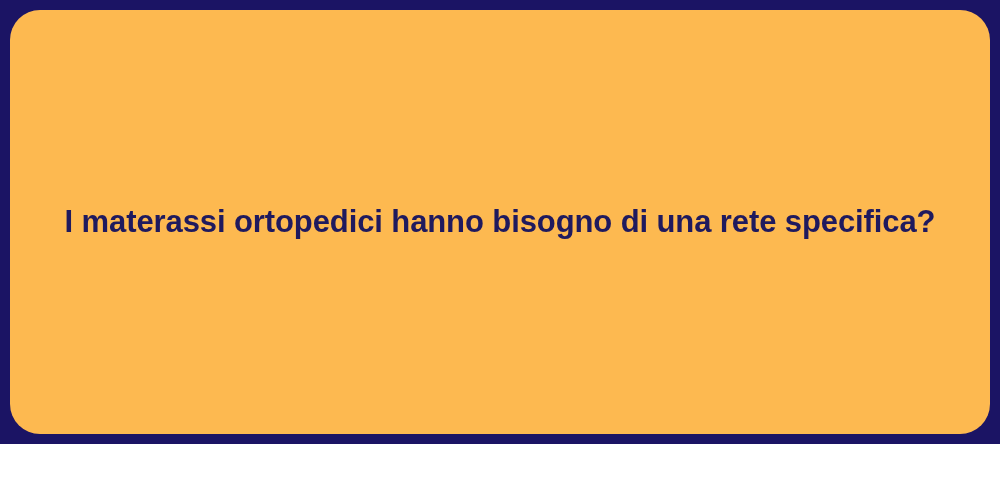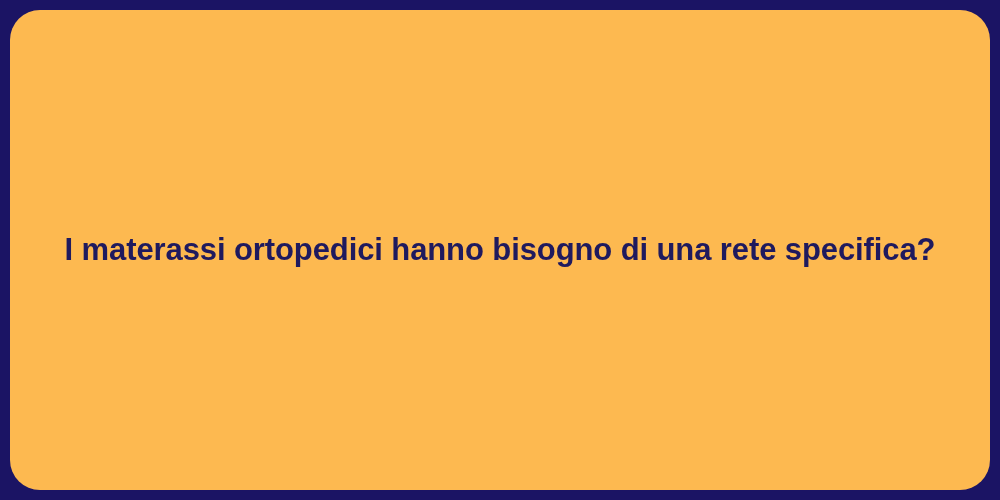--- a/index.html
+++ b/index.html
@@ -8,21 +8,21 @@
   }
   body {
     width: 1000px;
     height: 500px;
     overflow: hidden;
     font-family: "Liberation Sans", sans-serif;
   }
   #canvas {
     position: relative;
     width: 1000px;
-    height: 500px;
+    height: 444px;
     box-sizing: border-box;
     background: #1B1464;
     padding: 10px;
   }
   #card {
     position: relative;
     width: 100%;
     height: 100%;
     box-sizing: border-box;
     background: #FDB950;

